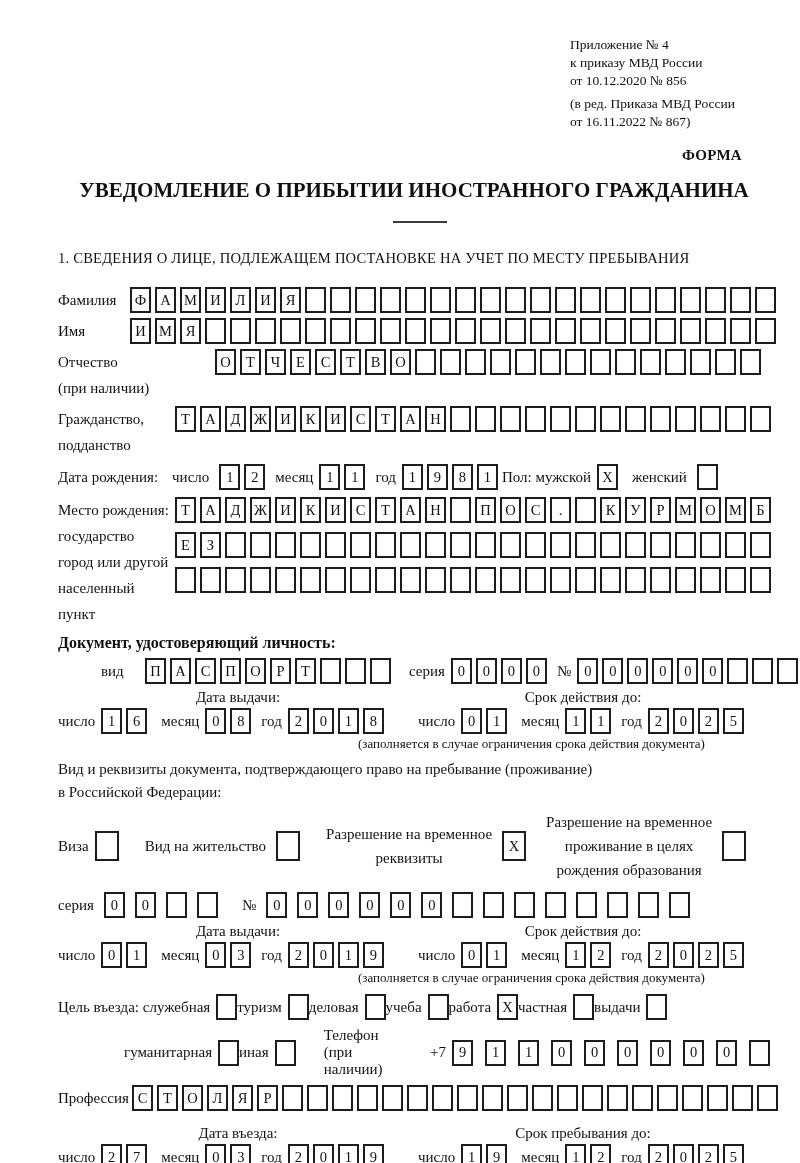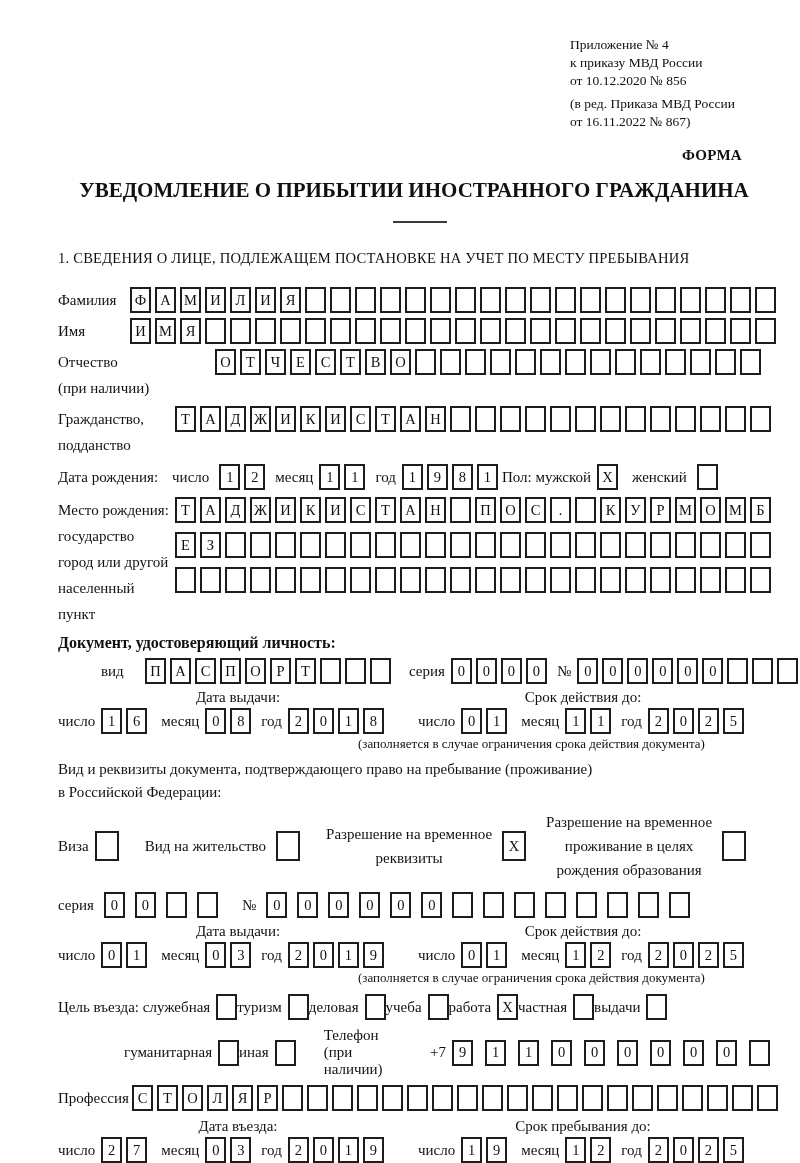--- a/index.html
+++ b/index.html
@@ -596,21 +596,21 @@
           <span class="box"></span>
           <span class="box"></span>
           <span class="box"></span>
           <span class="box"></span>
           <span class="box"></span>
           <span class="box"></span>
           <span class="box"></span>
         </span>
     </div>
 
-    <div class="date-captions" style="margin-top:7px">
+    <div class="date-captions" style="margin-top:14px">
       <span class="cap-left">Дата въезда:</span>
       <span class="cap-right">Срок пребывания до:</span>
     </div>
     <div class="dates">
       <span class="dates-left">
         <span class="mr6">число</span>
         <span class="boxes mr10">
             <span class="box">2</span>
             <span class="box">7</span>
           </span>

